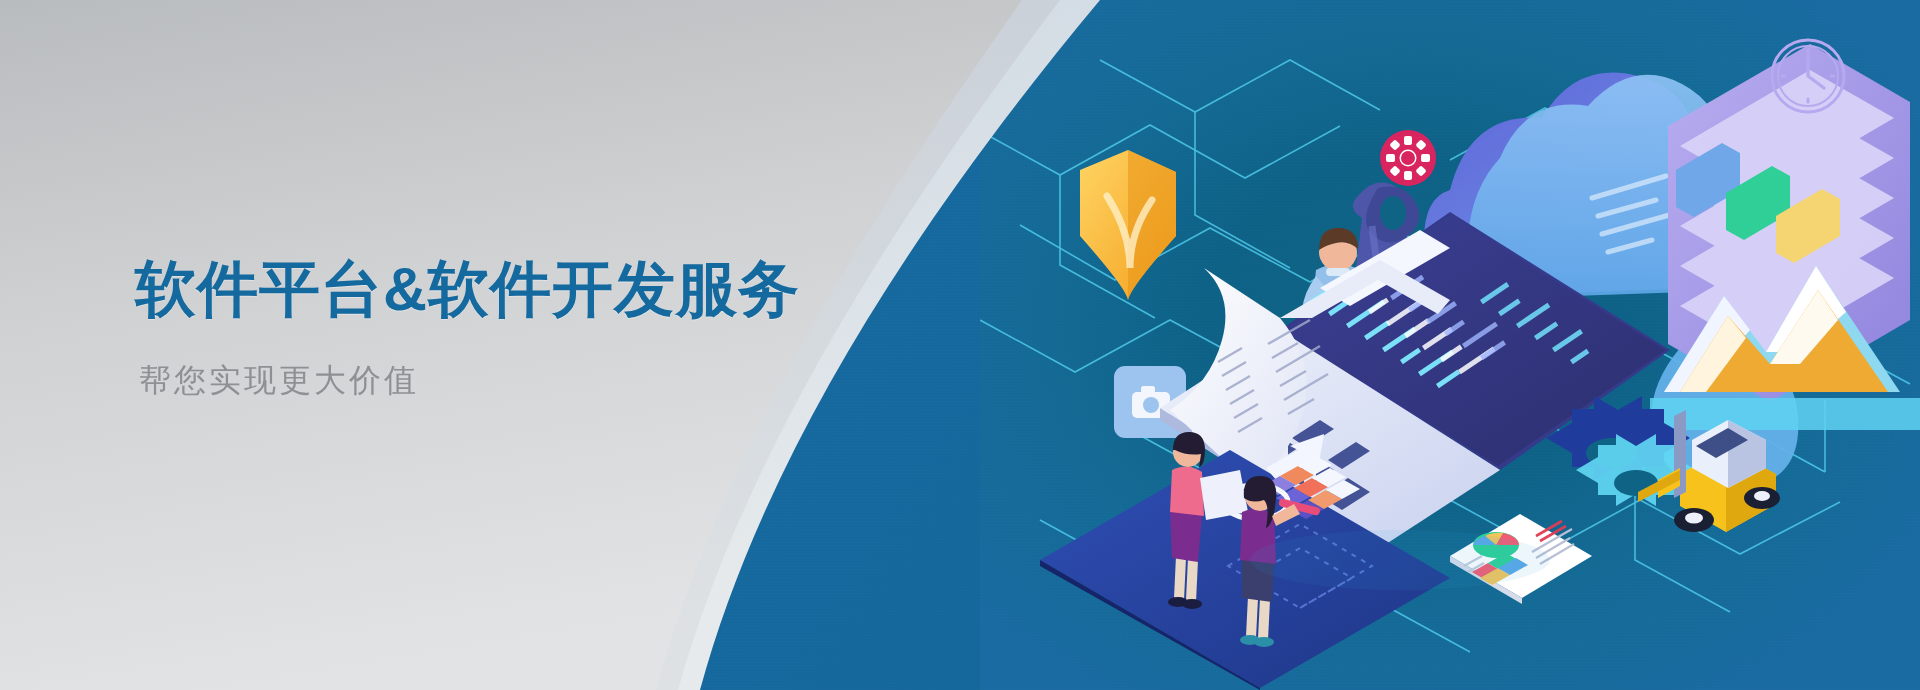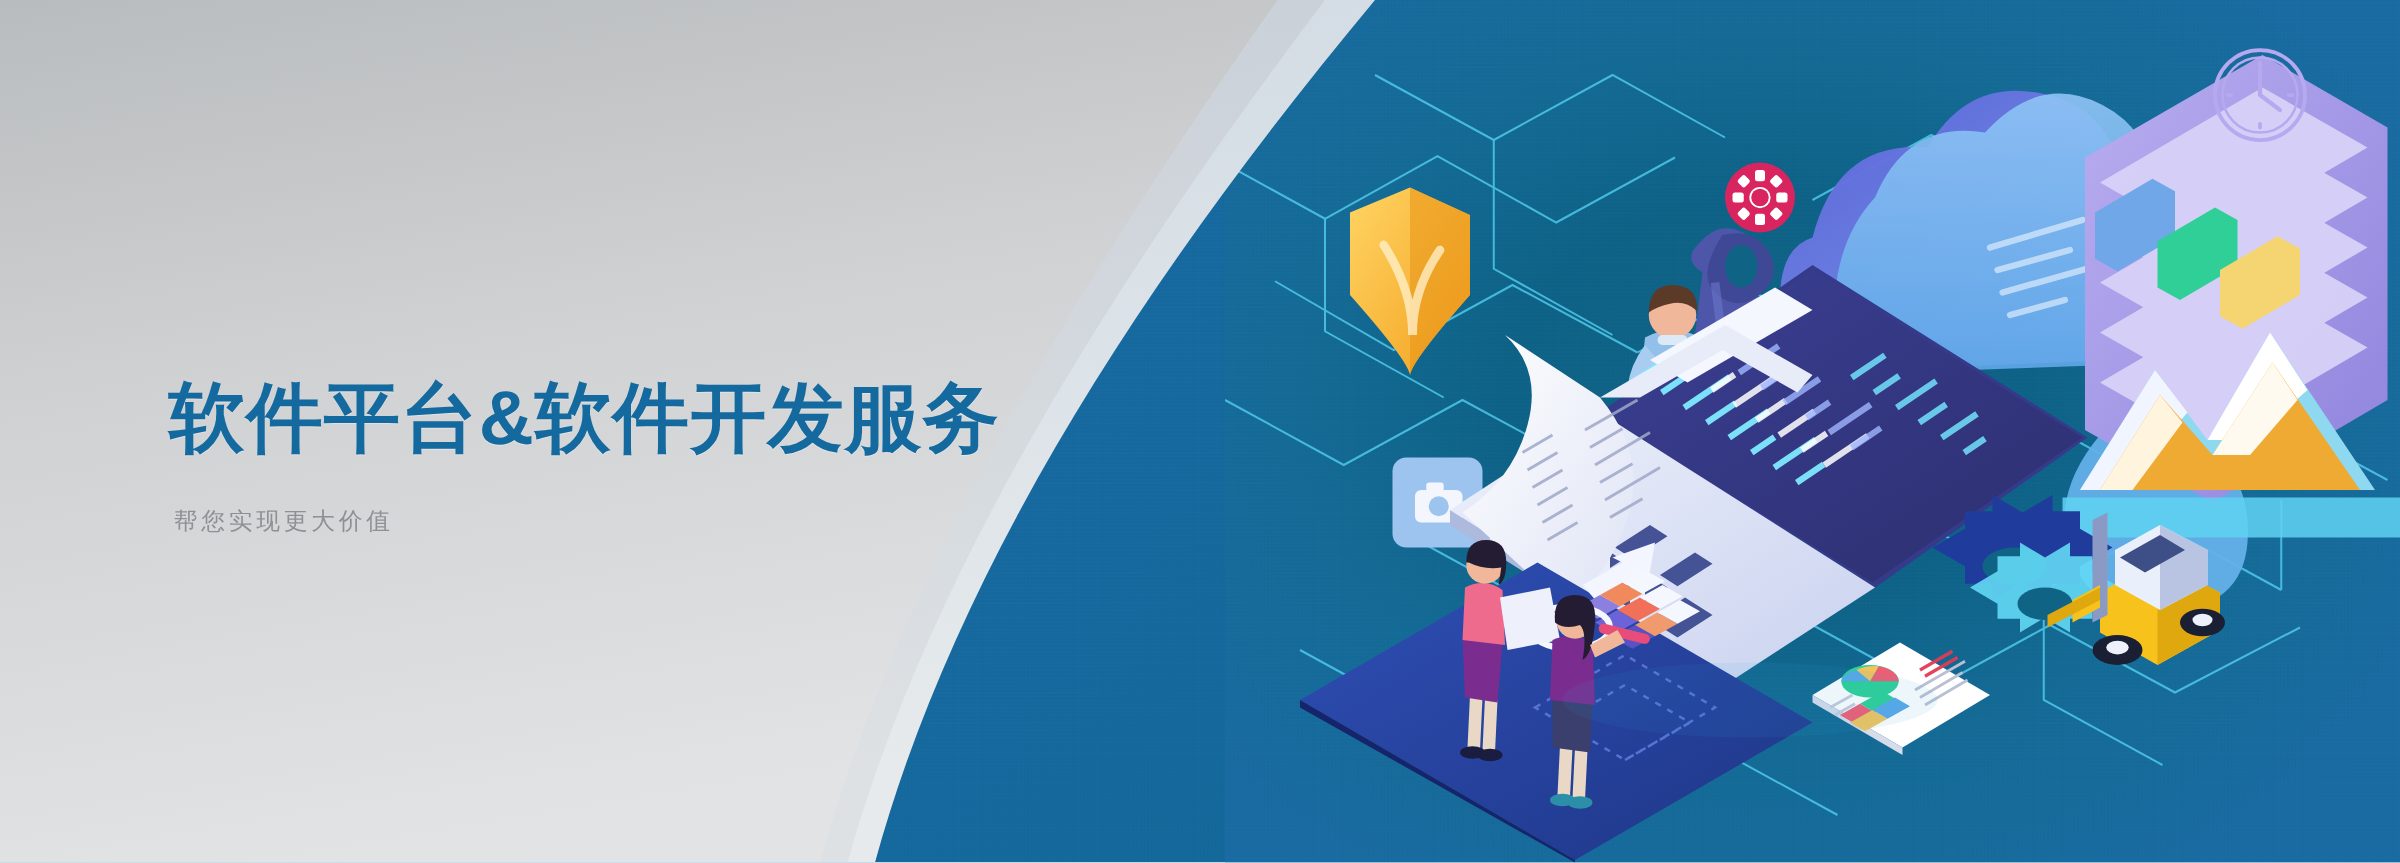--- a/index.html
+++ b/index.html
@@ -22,32 +22,32 @@
   }
   .noise{
     position:absolute;inset:0;opacity:.22;
     background-image:
       repeating-linear-gradient(0deg,rgba(255,255,255,.045) 0 1px,transparent 1px 3px),
       repeating-linear-gradient(90deg,rgba(0,0,0,.05) 0 1px,transparent 1px 3px);
   }
   
   .swoosh{position:absolute;left:0;top:0;width:1200px;height:690px;}
   
-  .copy{position:absolute;left:135px;top:255px;width:760px;margin-top:45px;}
+  .copy{position:absolute;left:135px;top:255px;width:760px;}
   .title{
     margin:0;
     font-size:61px;line-height:1.12;
     font-weight:700;letter-spacing:1px;
     color:#14699f;
     white-space:nowrap;
     text-shadow:0 1px 0 rgba(255,255,255,.35);
   }
   .subtitle{
     margin:36px 0 0 4px;
-    font-size:19px;letter-spacing:3px;
+    font-size:32px;letter-spacing:3px;
     font-weight:400;color:#8d9194;
   }
   
   .illus{position:absolute;left:980px;top:0;width:940px;height:690px;}
   .illus svg{display:block;width:940px;height:690px;}
 </style>
 </head>
 <body>
 
 <div id="banner">

